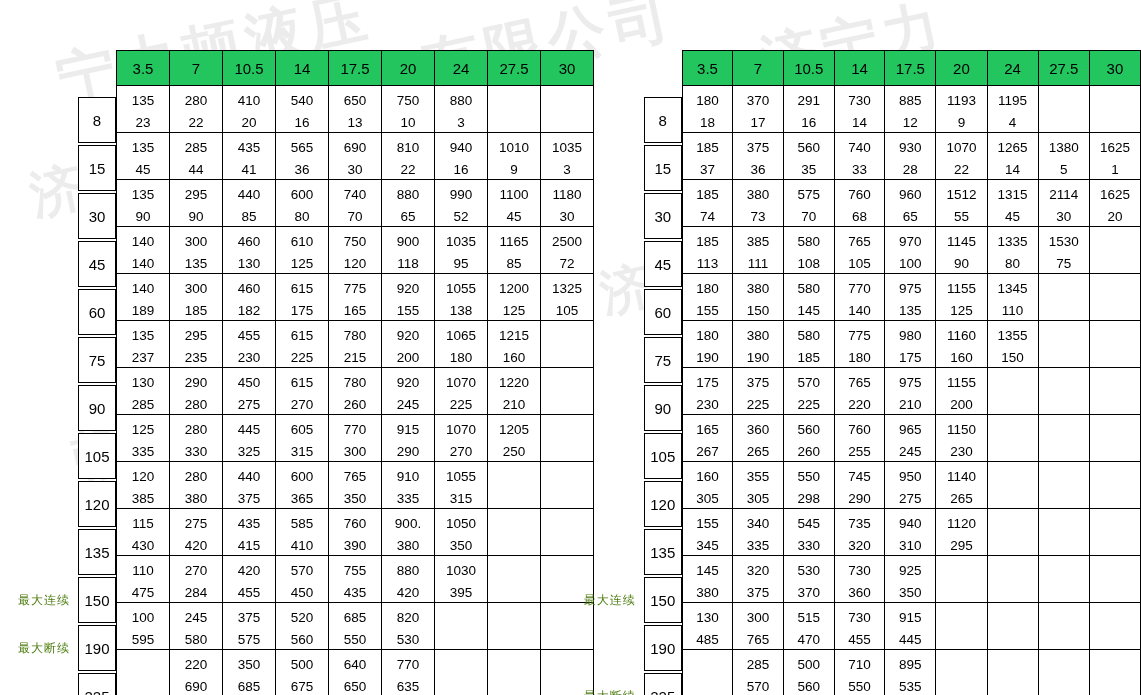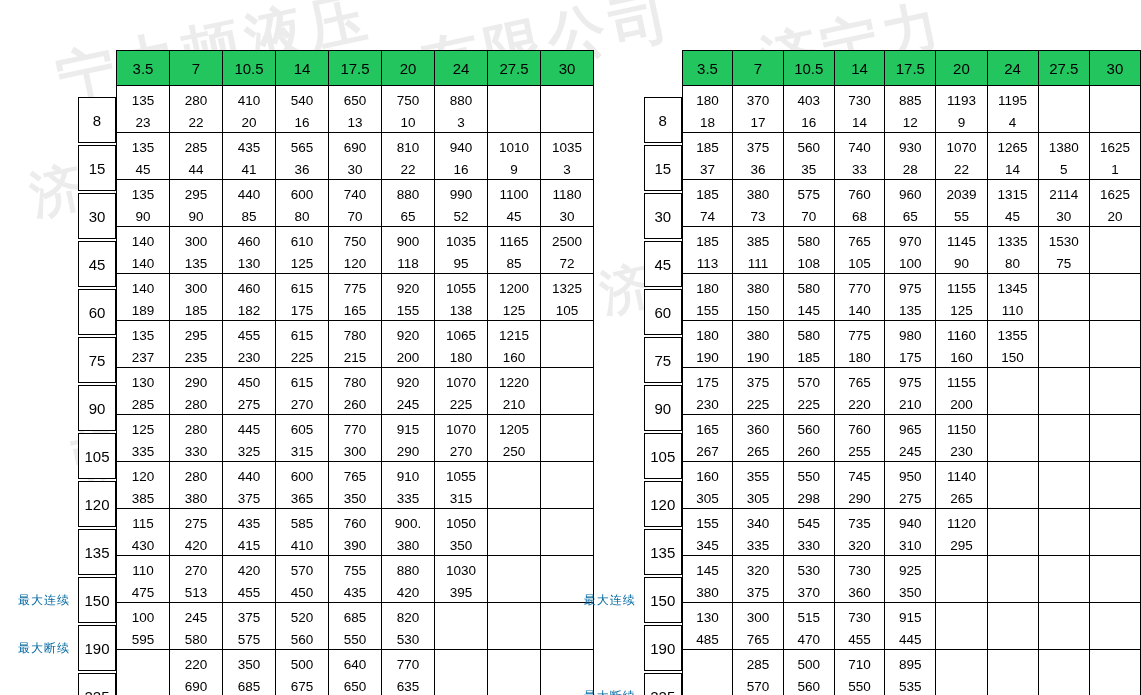--- a/index.html
+++ b/index.html
@@ -51,21 +51,21 @@
   }
   .rowlab{
     height:48px;
     display:flex;
     align-items:center;
     justify-content:flex-end;
     box-sizing:border-box;
   }
   .rowlab .note{
     font-size:12px;
-    color:#0369a1;
+    color:#4d7c0f;
     margin-right:6px;
     letter-spacing:1px;
     white-space:nowrap;
   }
   .rowlab .num{
     width:38px;
     height:46px;
     border:1px solid #000;
     box-sizing:border-box;
     display:flex;
@@ -569,21 +569,21 @@
               <span class="b"></span>
             </td>
           </tr>
           <tr>
             <td class="cell empty">
               <span class="a">110</span>
               <span class="b">475</span>
             </td>
             <td class="cell empty">
               <span class="a">270</span>
-              <span class="b">513</span>
+              <span class="b">284</span>
             </td>
             <td class="cell empty">
               <span class="a">420</span>
               <span class="b">455</span>
             </td>
             <td class="cell empty">
               <span class="a">570</span>
               <span class="b">450</span>
             </td>
             <td class="cell empty">
@@ -759,21 +759,21 @@
           <tr>
             <td class="cell empty">
               <span class="a">180</span>
               <span class="b">18</span>
             </td>
             <td class="cell empty">
               <span class="a">370</span>
               <span class="b">17</span>
             </td>
             <td class="cell empty">
-              <span class="a">403</span>
+              <span class="a">291</span>
               <span class="b">16</span>
             </td>
             <td class="cell empty">
               <span class="a">730</span>
               <span class="b">14</span>
             </td>
             <td class="cell empty">
               <span class="a">885</span>
               <span class="b">12</span>
             </td>
@@ -847,21 +847,21 @@
             </td>
             <td class="cell empty">
               <span class="a">760</span>
               <span class="b">68</span>
             </td>
             <td class="cell empty">
               <span class="a">960</span>
               <span class="b">65</span>
             </td>
             <td class="cell empty">
-              <span class="a">2039</span>
+              <span class="a">1512</span>
               <span class="b">55</span>
             </td>
             <td class="cell empty">
               <span class="a">1315</span>
               <span class="b">45</span>
             </td>
             <td class="cell g1">
               <span class="a">2114</span>
               <span class="b">30</span>
             </td>

